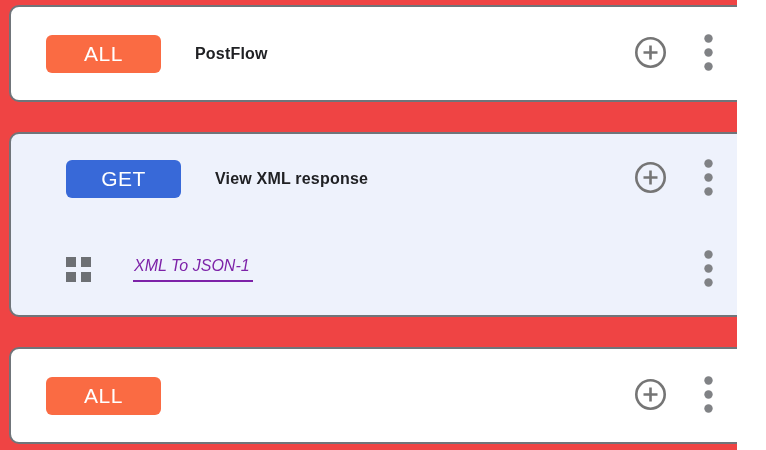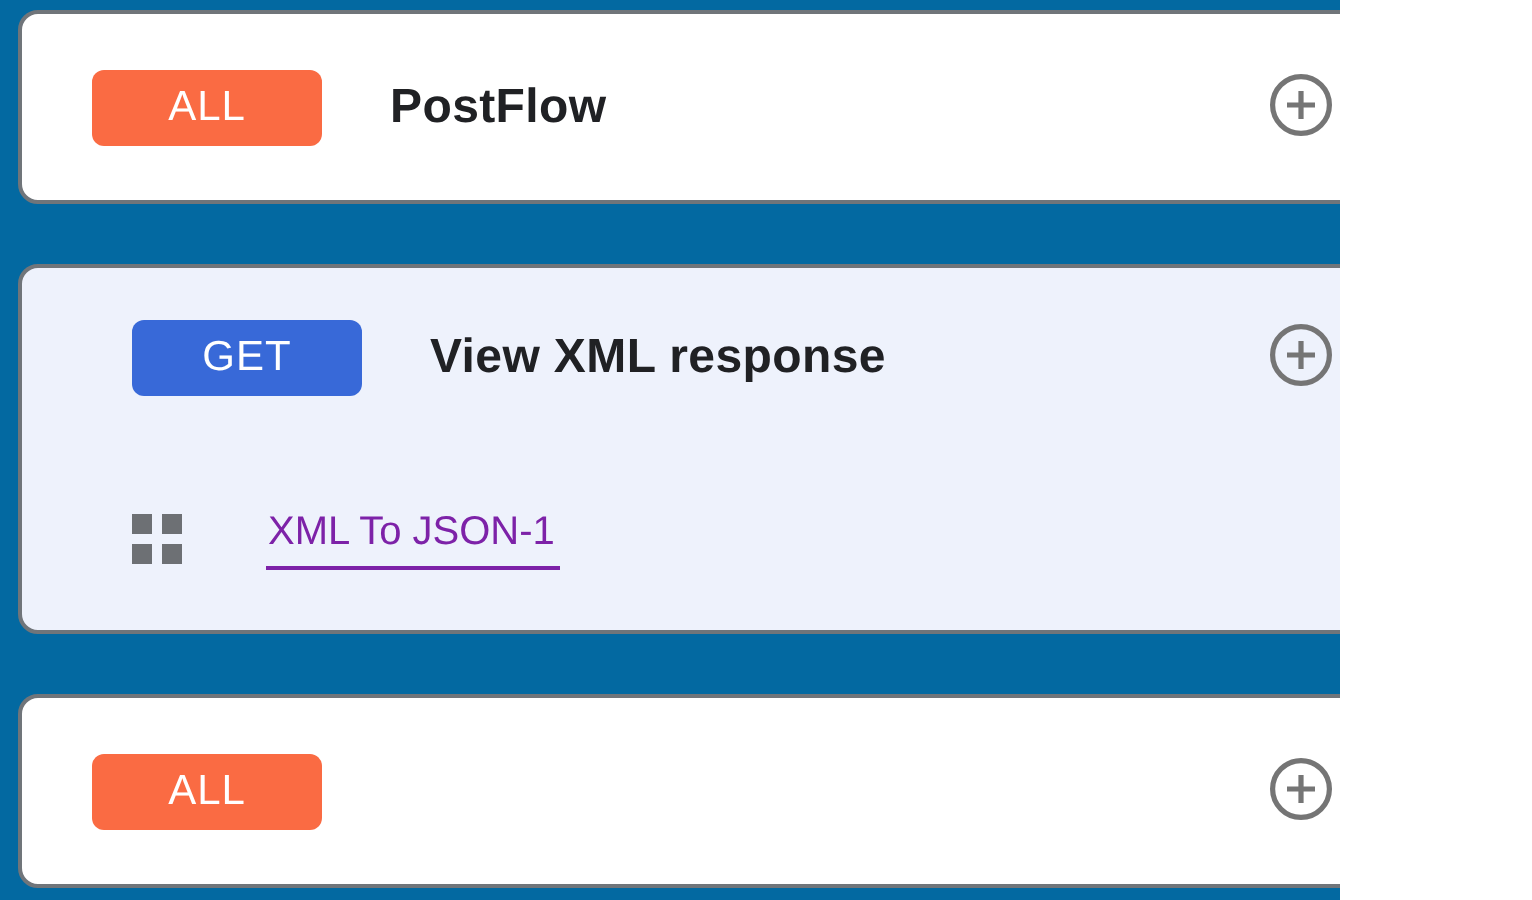--- a/index.html
+++ b/index.html
@@ -3,23 +3,23 @@
 <meta charset="utf-8">
 <style>
   html, body {
     margin: 0;
     padding: 0;
     background: #ffffff;
     font-family: "Liberation Sans", "DejaVu Sans", sans-serif;
   }
   .stage {
     position: relative;
-    width: 670px;
+    width: 737px;
     height: 450px;
-    background: #0369a1;
+    background: #ef4444;
     overflow: hidden;
   }
   .card {
     position: absolute;
     left: 9px;
     width: 755px;
     box-sizing: border-box;
     border: 2px solid #70757a;
     border-radius: 10px;
     background: #ffffff;
@@ -46,21 +46,21 @@
     color: #ffffff;
     font-size: 21px;
     letter-spacing: 0.5px;
     display: flex;
     align-items: center;
     justify-content: center;
     flex: 0 0 auto;
     margin-right: 34px;
   }
   .flow-title {
-    font-size: 24px;
+    font-size: 16px;
     font-weight: 700;
     color: #202124;
     letter-spacing: 0.2px;
     white-space: nowrap;
   }
   .icon-btn {
     background: transparent;
     border: none;
     padding: 0;
     margin: 0;
@@ -73,26 +73,27 @@
   .grid-icon {
     display: grid;
     grid-template-columns: 10px 10px;
     grid-template-rows: 10px 10px;
     gap: 5px;
     margin-right: 42px;
     flex: 0 0 auto;
   }
   .grid-icon span { background: #6d7074; }
   .step-link {
-    font-size: 20px;
+    font-size: 16px;
     color: #7d22a8;
     text-decoration: none;
     border-bottom: 2px solid #7d22a8;
     padding: 0 3px 5px 1px;
     white-space: nowrap;
+    font-style: italic;
   }
 </style>
 </head>
 <body>
 
 <div class="stage">
 
   <div class="card card-postflow">
     <div class="card-row">
       <span class="badge" style="background-color: rgb(250, 107, 67);">ALL</span>

